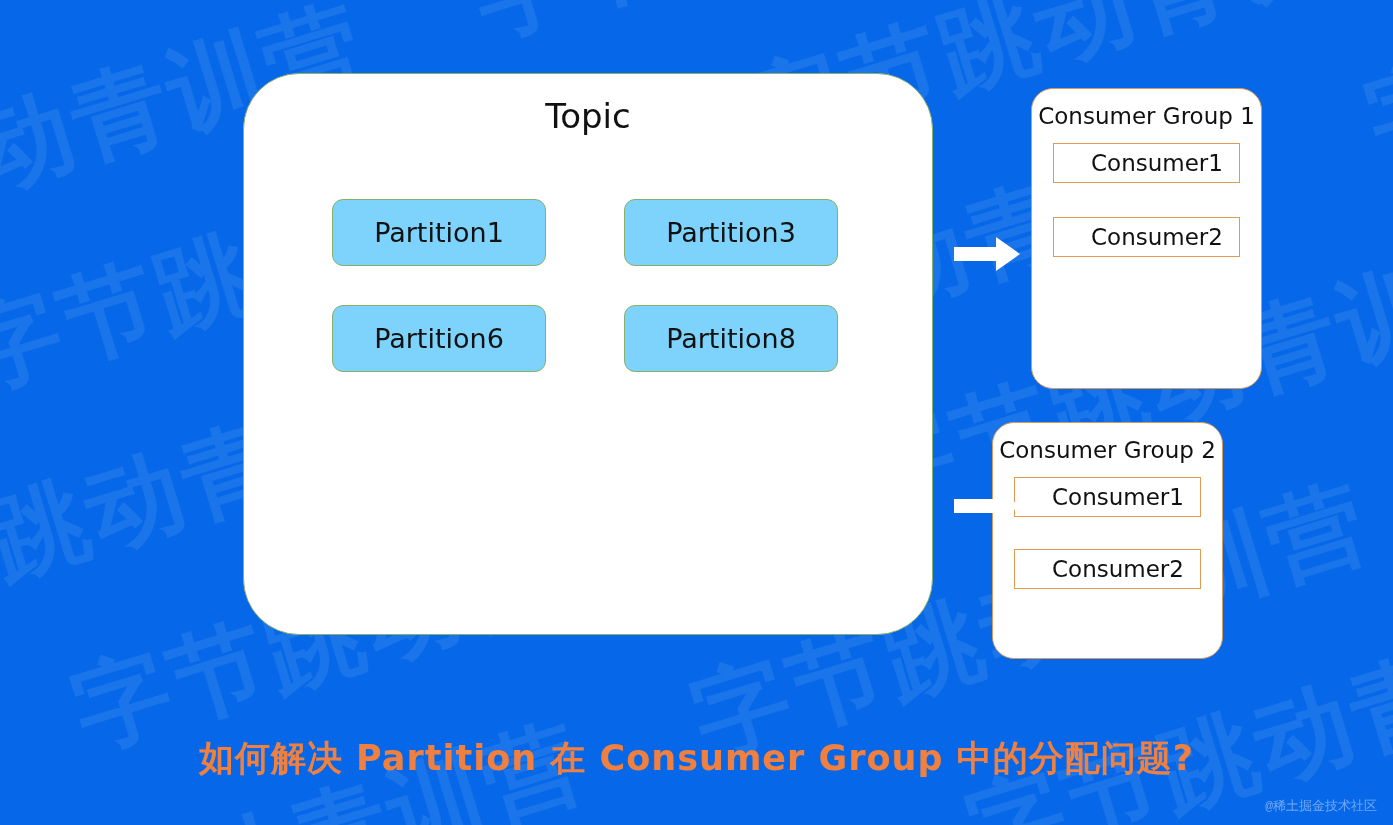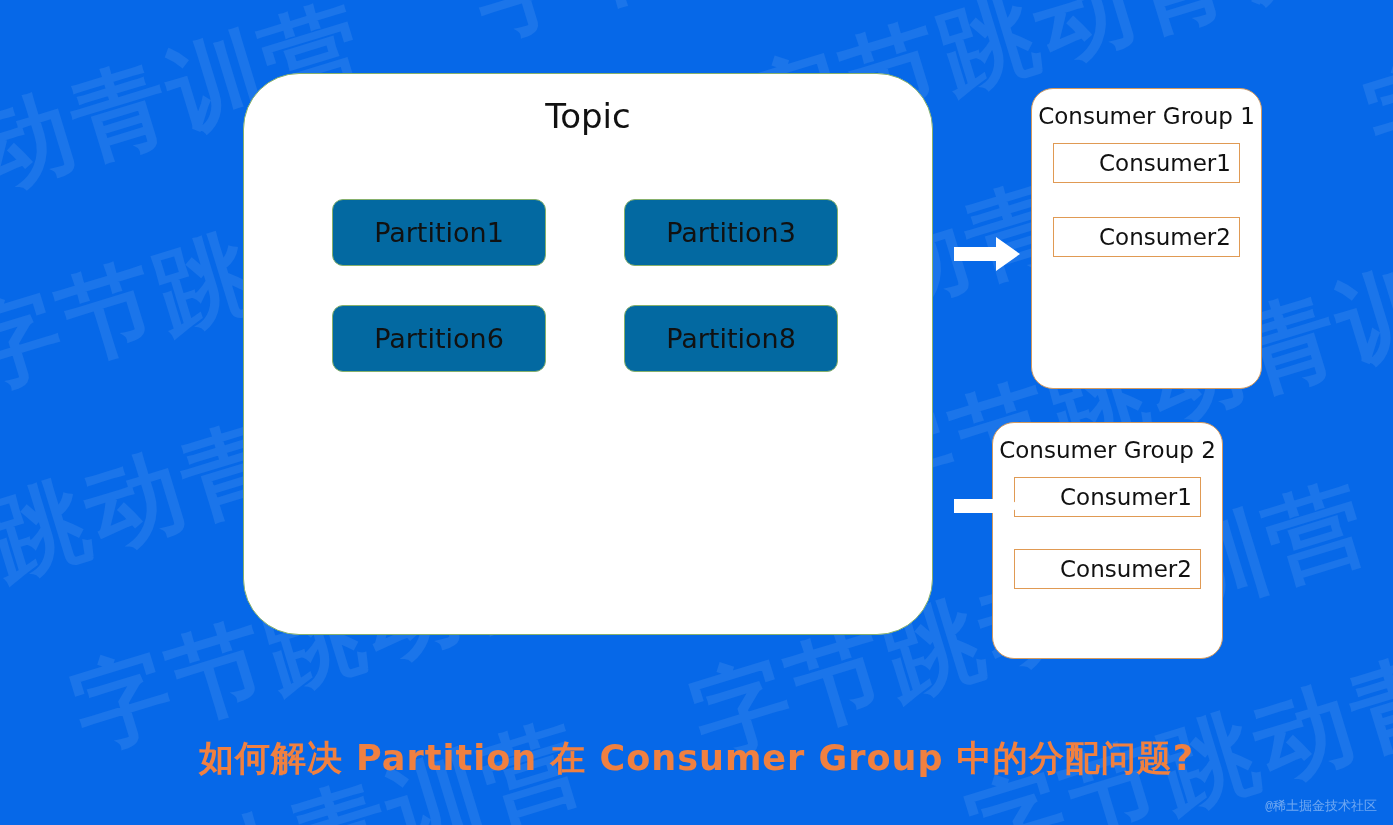--- a/index.html
+++ b/index.html
@@ -73,21 +73,21 @@
     width: 520px;
     display: grid;
     grid-template-columns: 214px 214px;
     column-gap: 78px;
     row-gap: 39px;
   }
   .partition-box {
     height: 67px;
     border: 1.3px solid #86B06C;
     border-radius: 11px;
-    background: #0369a1;
+    background: #7dd3fc;
     display: flex;
     align-items: center;
     justify-content: center;
     box-sizing: border-box;
   }
   .partition-label {
     font-size: 27px;
     color: #111111;
     font-family: "DejaVu Sans", "Liberation Sans", sans-serif;
   }
@@ -142,21 +142,20 @@
     flex-direction: column;
   }
   #consumer-group-1 .cg-members { row-gap: 34px; }
   #consumer-group-2 .cg-members { row-gap: 32px; }
   .consumer-box {
     height: 40px;
     border: 1.4px solid #E09A54;
     background: #ffffff;
     display: flex;
     align-items: center;
-    justify-content: center;
     box-sizing: border-box;
     padding-left: 37px;
   }
   .consumer-label {
     font-size: 23px;
     color: #111111;
     font-family: "DejaVu Sans", "Liberation Sans", sans-serif;
   }
 
   

